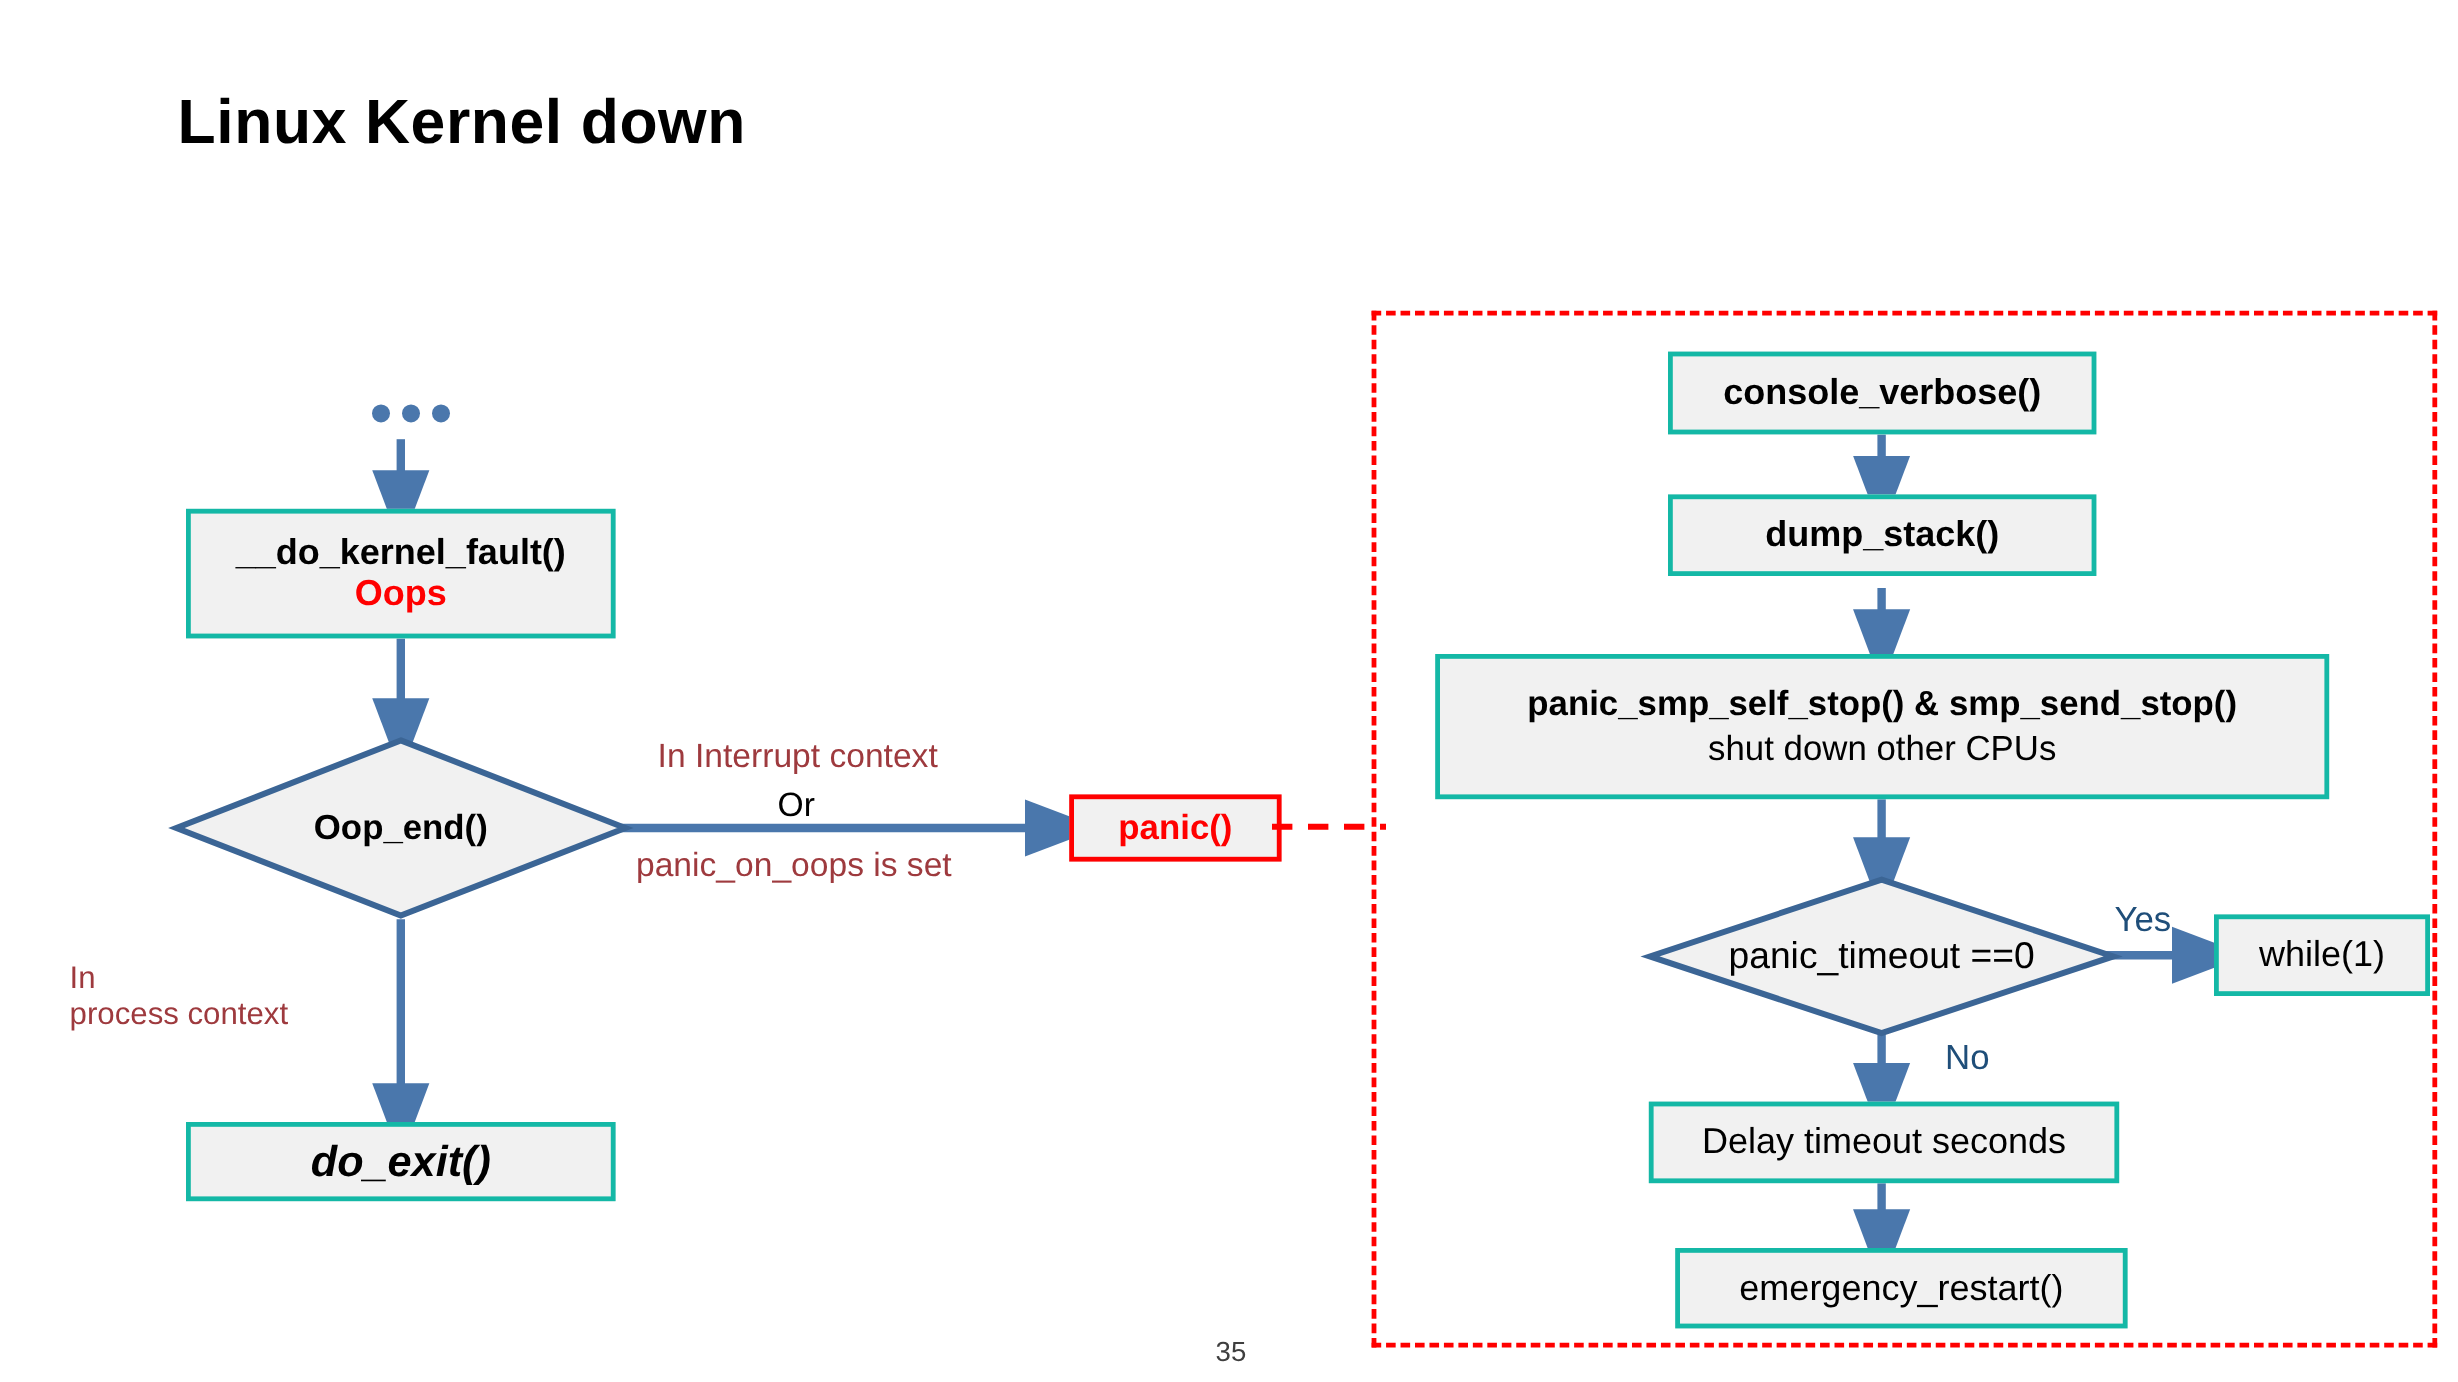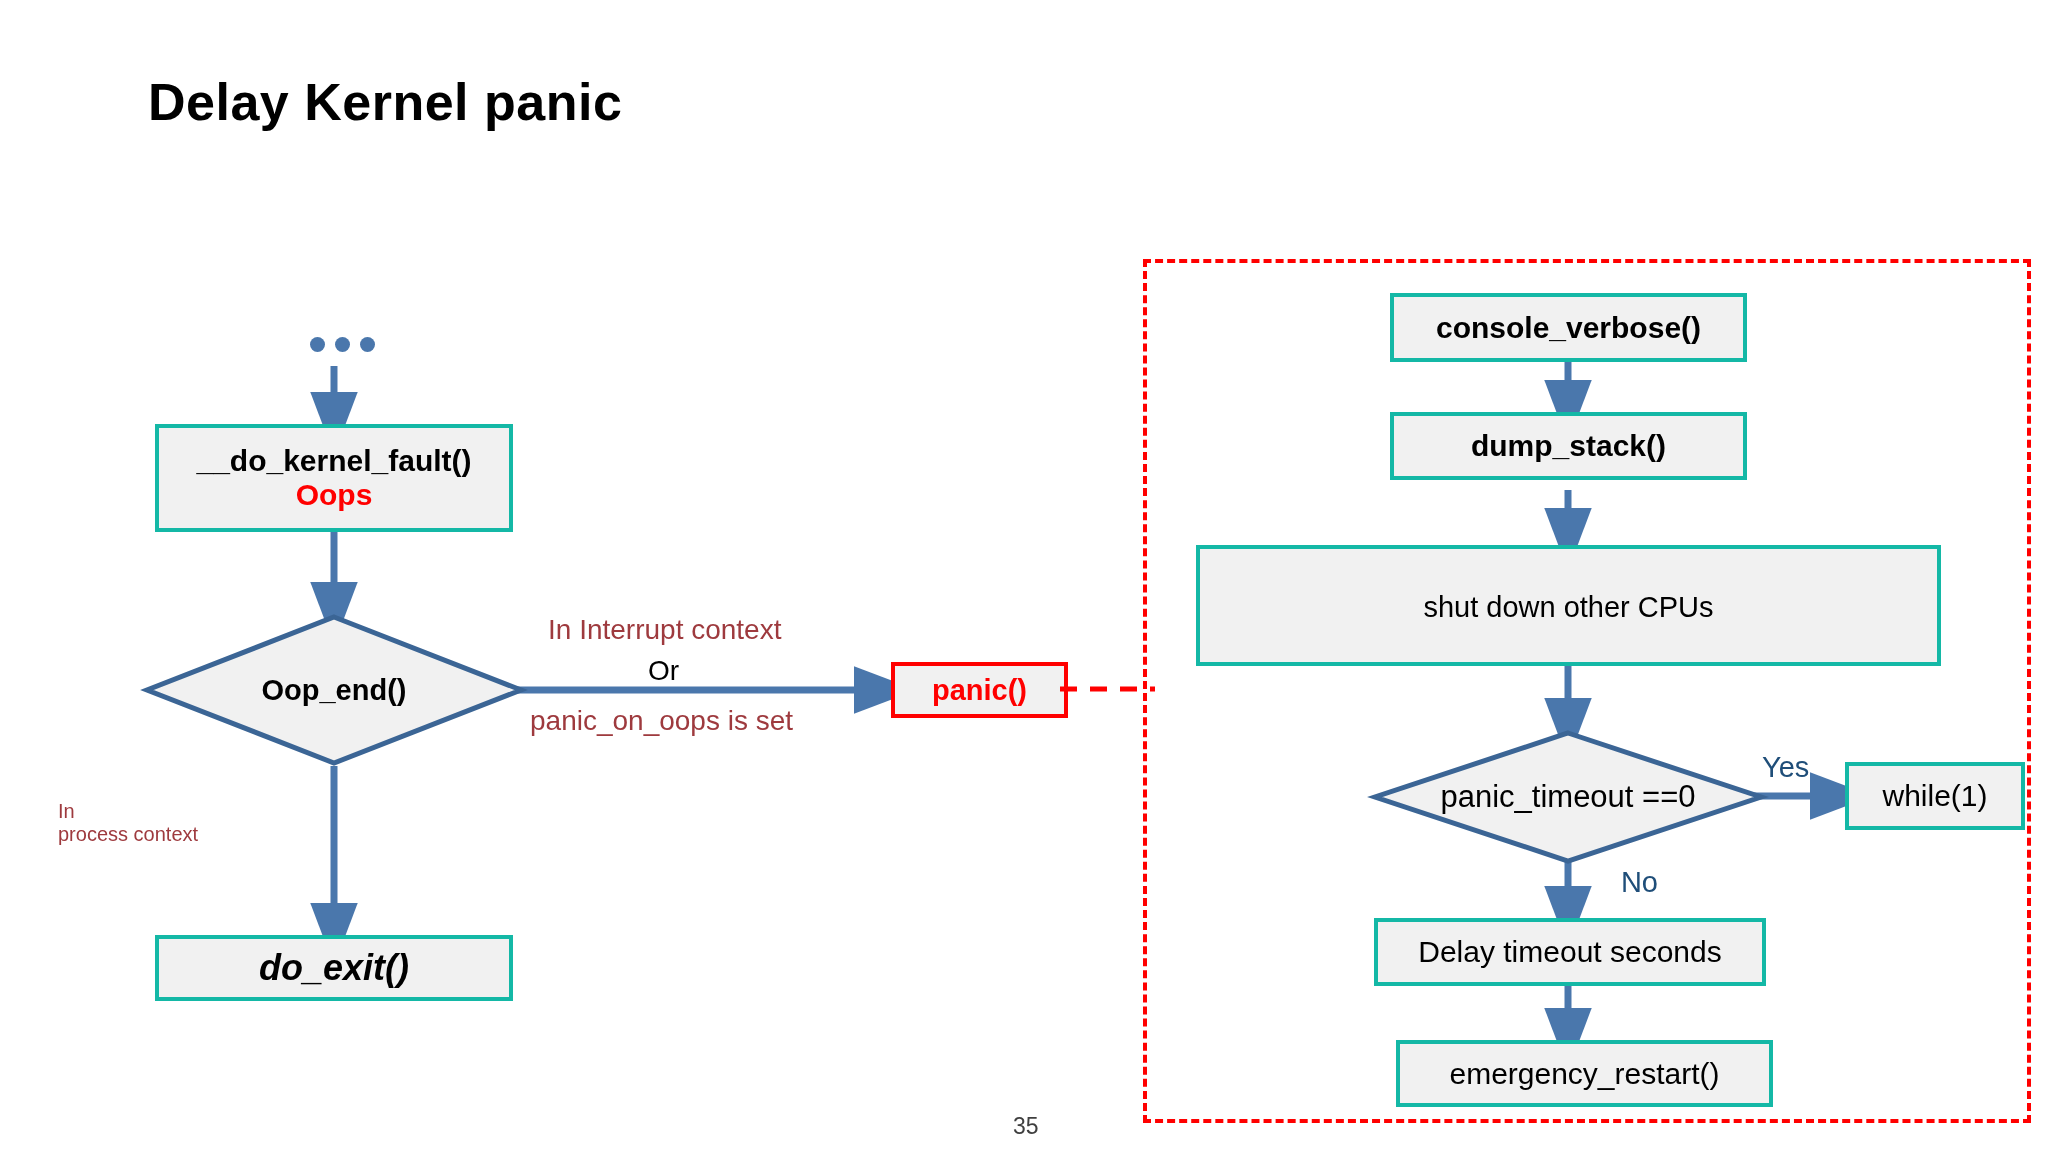--- a/index.html
+++ b/index.html
@@ -131,21 +131,21 @@
     position: absolute;
     font-size: 23px;
     color: #3F3F3F;
   }
 </style>
 </head>
 <body>
 
 <div id="slide">
 
-  <div class="slide-title">Delay Kernel panic</div>
+  <div class="slide-title">Linux Kernel down</div>
 
   <svg id="wires" width="2048" height="1152" viewBox="0 0 2048 1152">
     <defs>
       <marker id="ah" markerWidth="10" markerHeight="10" refX="4.6" refY="4" orient="auto" markerUnits="strokeWidth">
         <path d="M0,0.6 L9,4 L0,7.4 z" fill="#4A77AC"></path>
       </marker>
     </defs>
     <g stroke="#4A77AC" stroke-width="7" fill="none" marker-end="url(#ah)">
 
       <line x1="334" y1="366" x2="334" y2="424"></line>
@@ -187,21 +187,21 @@
     </svg>
     <div class="diamond-label bold" style="font-size:29px;">Oop_end()</div>
   </div>
 
   <div class="free-label txt-dkred" style="left:548px; top:614px; width:320px; font-size:28px;">In Interrupt context</div>
 
   <div class="free-label txt-black" style="left:648px; top:655px; width:120px; font-size:28px;">Or</div>
 
   <div class="free-label txt-dkred" style="left:530px; top:705px; width:340px; font-size:28px;">panic_on_oops is set</div>
 
-  <div class="free-label txt-dkred" style="left:58px; top:800px; width:330px; font-size:20px;">
+  <div class="free-label txt-dkred" style="left:58px; top:800px; width:330px; font-size:26px;">
     <span>In</span><br>
     <span>process context</span>
   </div>
 
   <div class="node" style="left:155px; top:935px; width:358px; height:66px; font-size:36px;font-style:italic;">
     <span class="l1 bold txt-black">do_exit()</span>
   </div>
 
   <div class="node red" style="left:891px; top:662px; width:177px; height:56px; font-size:29px;">
     <span class="l1 bold txt-red">panic()</span>
@@ -215,20 +215,21 @@
 
   <div class="node" style="left:1390px; top:293px; width:357px; height:69px; font-size:30px;">
     <span class="l1 bold txt-black">console_verbose()</span>
   </div>
 
   <div class="node" style="left:1390px; top:412px; width:357px; height:68px; font-size:30px;">
     <span class="l1 bold txt-black">dump_stack()</span>
   </div>
 
   <div class="node" style="left:1196px; top:545px; width:745px; height:121px; font-size:29px;">
+    <span class="l1 bold txt-black">panic_smp_self_stop() &amp; smp_send_stop()</span>
     <span class="l2 normal txt-black" style="font-size:29px; margin-top:4px;">shut down other CPUs</span>
   </div>
 
   <div class="diamond-wrap" style="left:1372px; top:730px; width:392px; height:134px;">
     <svg width="392" height="134" viewBox="0 0 392 134">
       <polygon points="196,3 389,67 196,131 3,67" fill="#F1F1F1" stroke="#3B6595" stroke-width="5"></polygon>
     </svg>
     <div class="diamond-label normal" style="font-size:31px;">panic_timeout ==0</div>
   </div>
 

